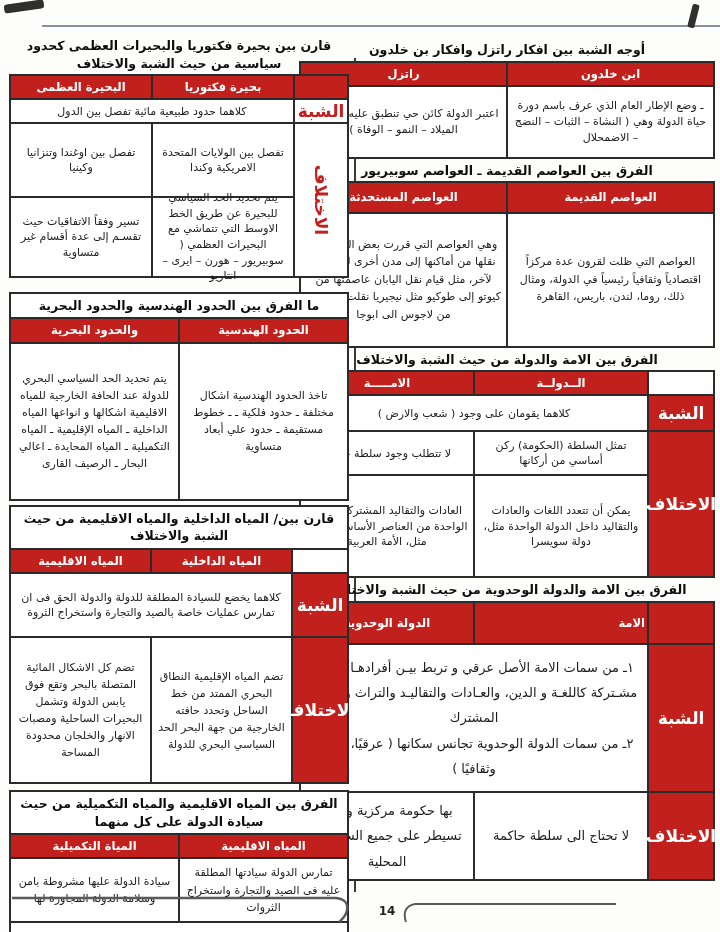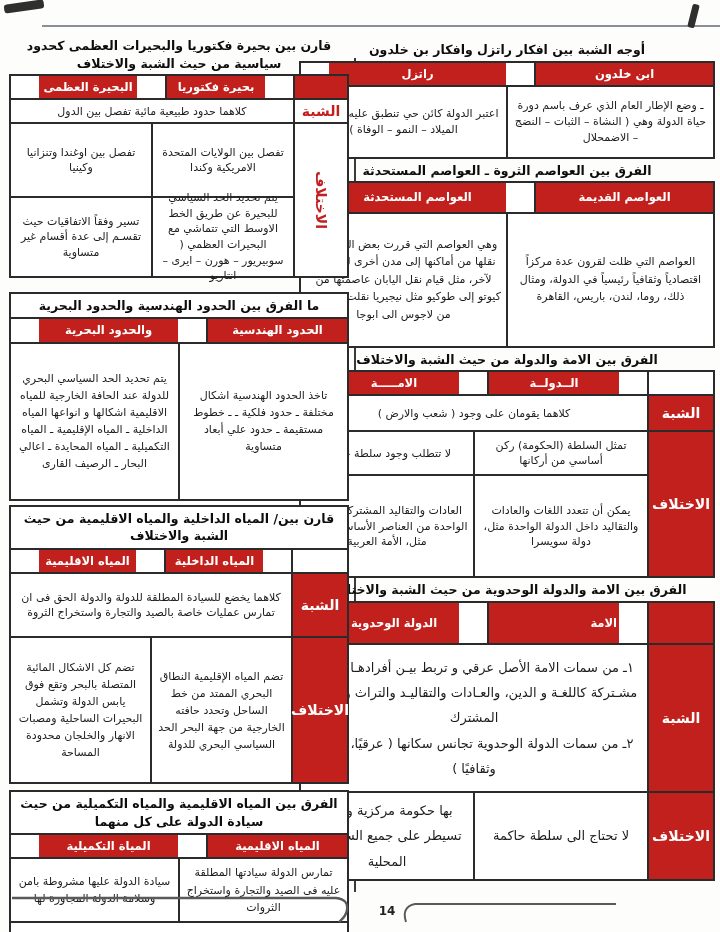--- a/index.html
+++ b/index.html
@@ -25,23 +25,23 @@
 
   .sec-title{font-weight:bold;font-size:12.5px;line-height:1.4;color:#0d0d0d;text-align:center;margin:3px 2px 2px;}
 
   .tbl{border:2px solid var(--border);background:#fff;margin-bottom:2px;}
   .tbl > * + *{border-top:2px solid var(--border);}
   .row{display:flex;align-items:stretch;}
   .row > *{box-sizing:border-box;}
   .row > *:not(:last-child){border-left:2px solid var(--border);}
 
   .cell{flex:1;padding:3px 4px;text-align:center;font-size:11px;line-height:1.42;display:flex;flex-direction:column;justify-content:center;}
-  .hdr > *{background:var(--red);color:#fff;font-weight:bold;font-size:11.5px;padding:3px 2px;margin-left:28px;}
+  .hdr > *{background:var(--red);color:#fff;font-weight:bold;font-size:11.5px;padding:3px 2px;}
   .hdr .white-spacer{background:#fff;}
-  .lblcol{flex:0 0 66px;width:66px;display:flex;align-items:center;justify-content:center;font-weight:bold;font-size:14px;text-align:right;}
+  .lblcol{flex:0 0 66px;width:66px;display:flex;align-items:center;justify-content:center;font-weight:bold;font-size:17px;text-align:right;}
   .lbl-red{background:var(--red);color:#fff;}
   .lbl-ink{background:#fff;color:#c21f1f;}
   .stack{flex:1;display:flex;flex-direction:column;}
   .stack > .pair + .pair{border-top:2px solid var(--border);}
   .pair{display:flex;flex:1;}
   .pair > *:not(:last-child){border-left:2px solid var(--border);}
   .rot span{transform:rotate(90deg);white-space:nowrap;display:block;letter-spacing:2px;}
   .u{text-underline-offset:3px;text-align:right;}
 
   
@@ -71,21 +71,21 @@
       <div class="row hdr">
         <div class="cell">ابن خلدون</div>
         <div class="cell">راتزل</div>
       </div>
       <div class="row">
         <div class="cell" style="min-height:70px">ـ وضع الإطار العام الذي عرف باسم دورة حياة الدولة وهي ( النشاة – الثبات – النضج – الاضمحلال</div>
         <div class="cell">اعتبر الدولة كائن حي تنطبق عليه قوانين ( الميلاد – النمو – الوفاة )</div>
       </div>
     </div>
 
-    <div class="sec-title">الفرق بين العواصم الثروة ـ العواصم المستحدثة</div>
+    <div class="sec-title">الفرق بين العواصم القديمة ـ العواصم سوبيريور</div>
     <div class="tbl">
       <div class="row hdr">
         <div class="cell" style="padding:6px 2px">العواصم القديمة</div>
         <div class="cell" style="padding:6px 2px">العواصم المستحدثة</div>
       </div>
       <div class="row">
         <div class="cell" style="min-height:132px;line-height:1.6">العواصم التي ظلت لقرون عدة مركزاً اقتصادياً وثقافياً رئيسياً في الدولة، ومثال ذلك، روما، لندن، باريس، القاهرة</div>
         <div class="cell" style="line-height:1.6">وهي العواصم التي قررت بعض الحكومات نقلها من أماكنها إلى مدن أخرى لسبب أو لآخر، مثل قيام نقل اليابان عاصمتها من كيوتو إلى طوكيو مثل نيجيريا نقلت العاصمة من لاجوس الى ابوجا</div>
       </div>
     </div>

